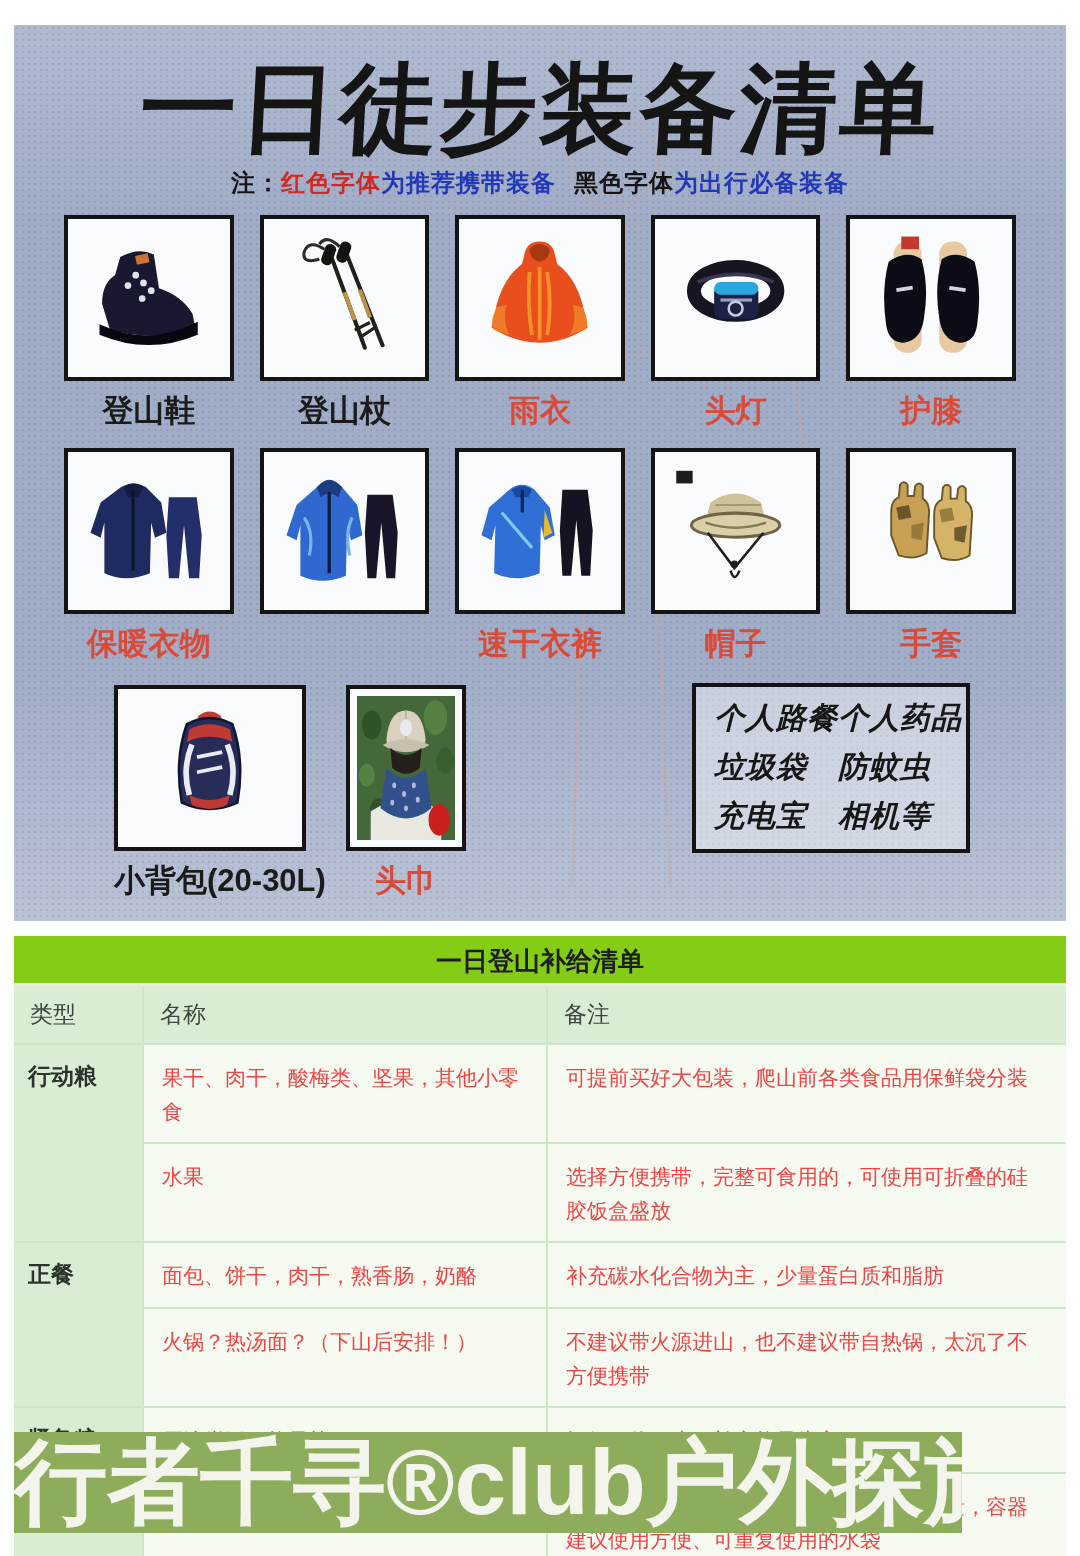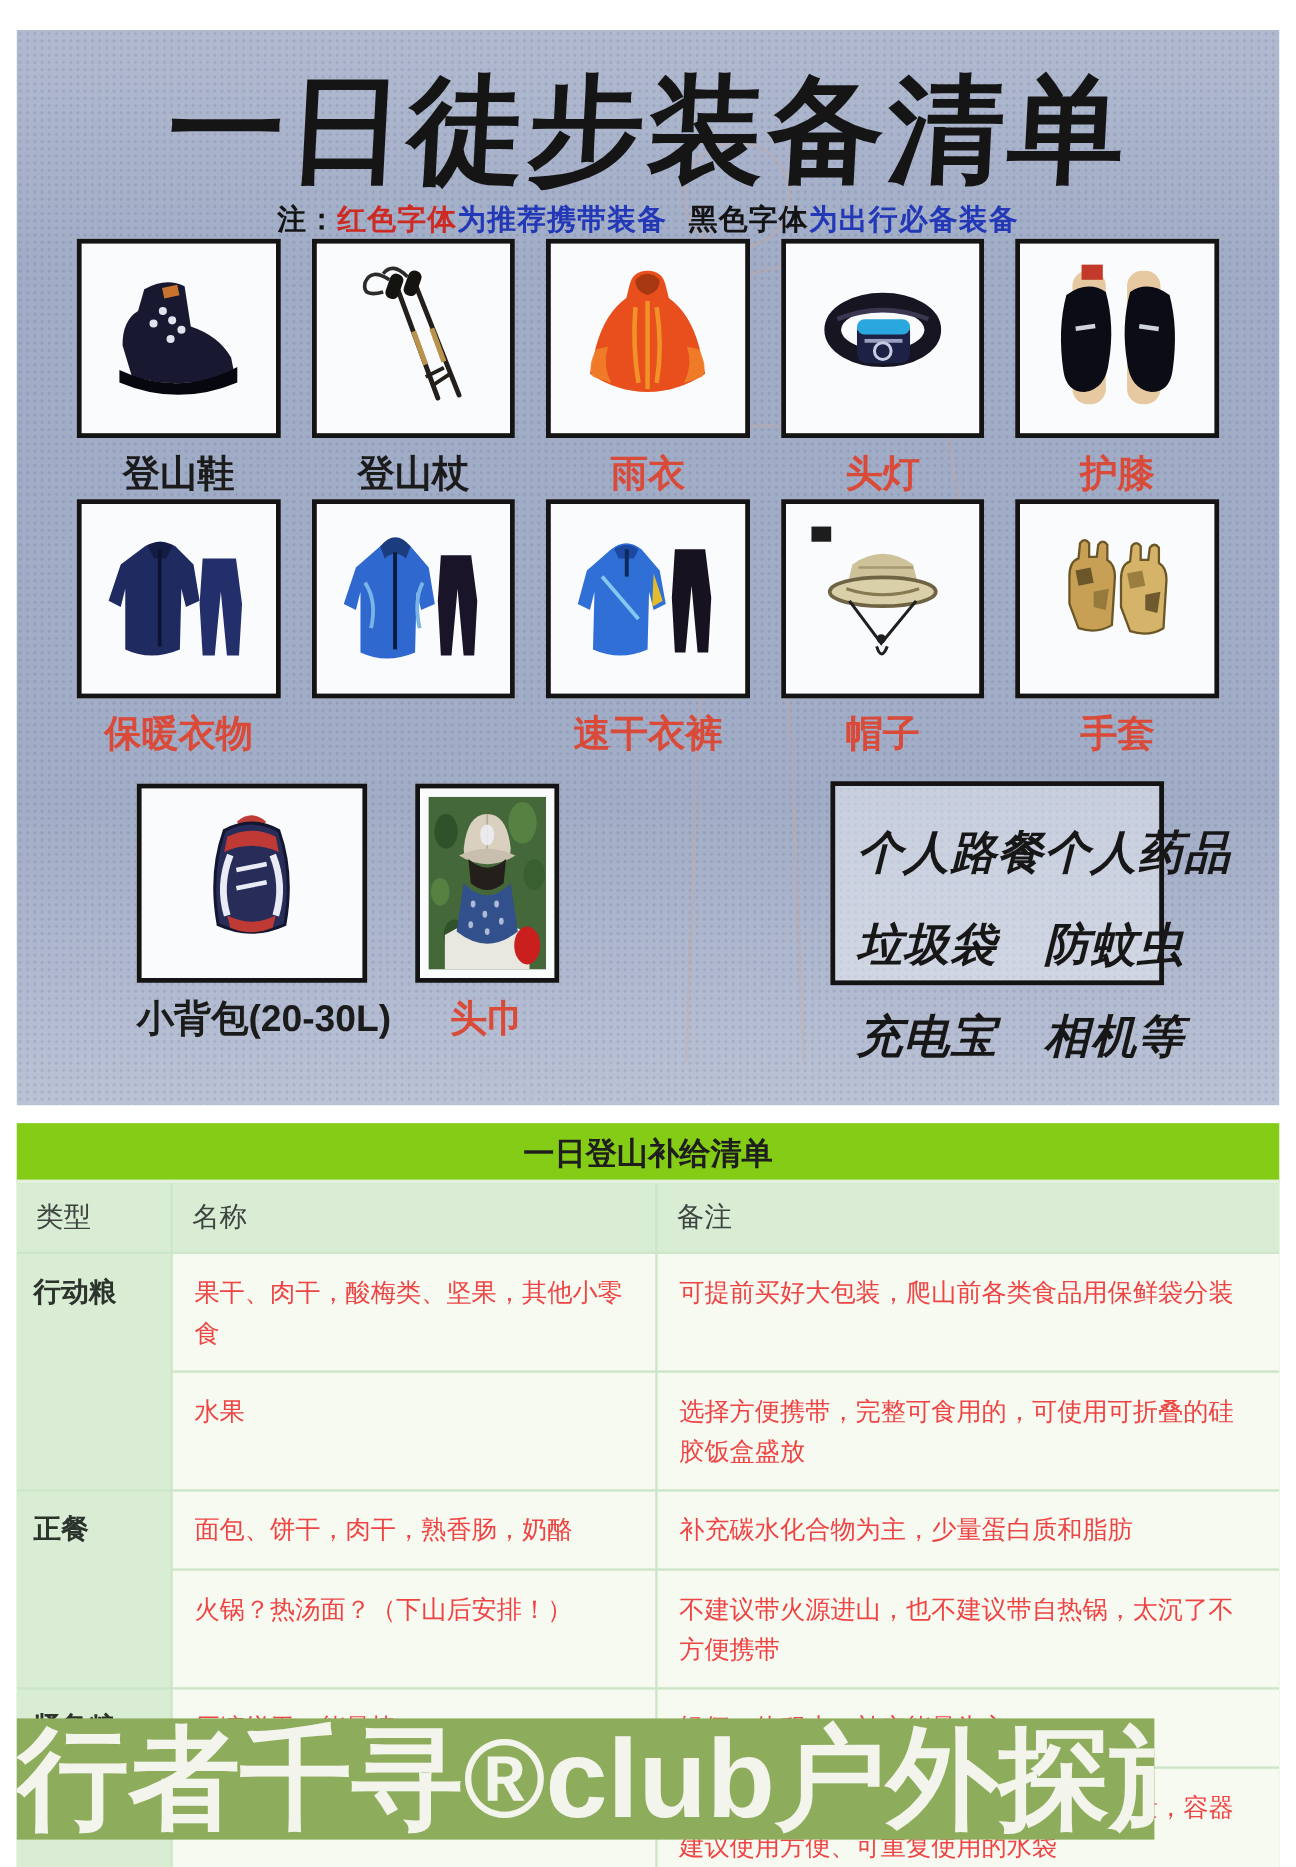--- a/index.html
+++ b/index.html
@@ -33,21 +33,21 @@
   .hero-note {
     margin-top:2px; text-align:center;
     font-size:24px; font-weight:700; letter-spacing:1px;
     white-space:nowrap;
   }
   .note-black { color:#141414; }
   .note-red   { color:#cc2a22; }
   .note-blue  { color:#2338b6; }
   .note-gap   { margin-left:18px; }
 
-  .eq-row { display:flex; justify-content:center; gap:26px; padding:0 50px; }
+  .eq-row { display:flex; justify-content:center; gap:26px; padding:0 50px; margin-top:16px; }
   .eq-cell { width:170px; text-align:center; }
   .eq-box {
     height:166px; background:#fafbfd; border:4px solid #141414;
     display:flex; align-items:center; justify-content:center; overflow:hidden;
   }
   .eq-box svg { width:80%; height:80%; }
   .eq-box.photo { padding:7px; }
   .eq-box.photo svg { width:100%; height:100%; }
   .eq-label { margin-top:9px; font-size:31px; font-weight:700; white-space:nowrap; }
   .lbl-black { color:#1b1b1b; }
@@ -56,22 +56,22 @@
   .eq-row3 { position:relative; height:238px; margin-top:16px; }
   .cell-backpack { position:absolute; left:100px; top:4px; width:192px; }
   .cell-headscarf { position:absolute; left:332px; top:4px; width:120px; }
   .extras-box {
     position:absolute; left:678px; top:2px; width:278px; height:170px;
     border:4px solid #141414; background:rgba(255,255,255,0.42);
     display:grid; grid-template-columns:1fr 1fr; align-content:space-evenly;
     padding:6px 18px; row-gap:2px;
   }
   .extras-item {
-    font-size:38px; font-weight:900; color:#171717;
-    font-style:italic; letter-spacing:1px; white-space:nowrap;margin-top:24px;
+    font-size:30px; font-weight:900; color:#171717;
+    font-style:italic; letter-spacing:1px; white-space:nowrap;
   }
 
   
   .supply {
     position:absolute; left:14px; top:936px; width:1052px;
     background:#d6ecd3; padding-bottom:3px;
   }
   .supply-title {
     height:50px; line-height:50px; text-align:center;
     font-size:26px; font-weight:700; color:#1e1e1e;

